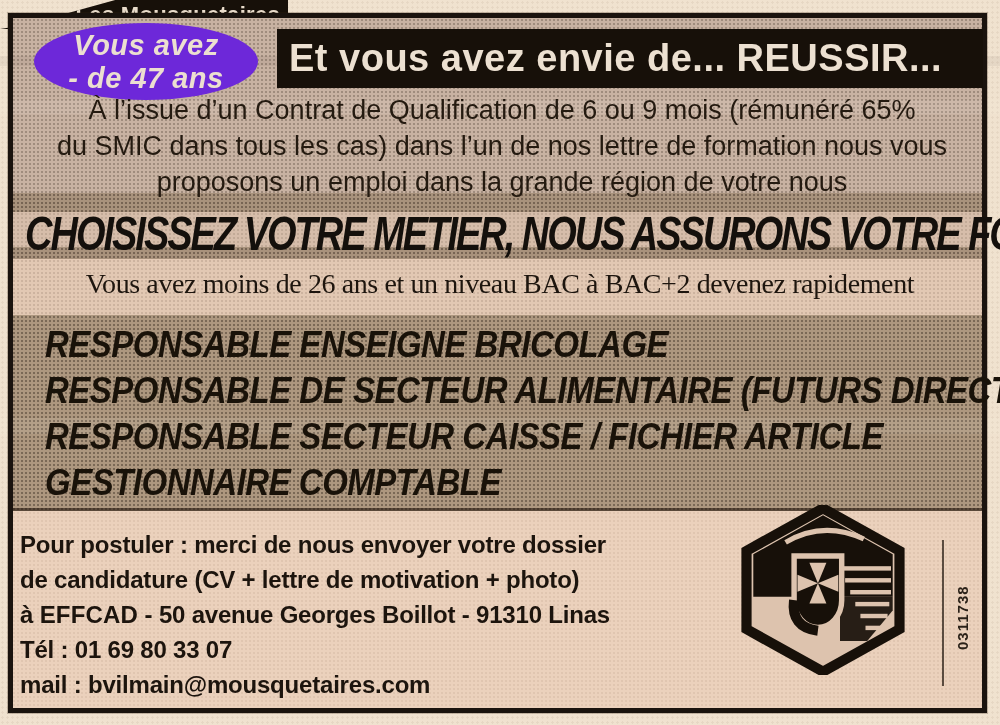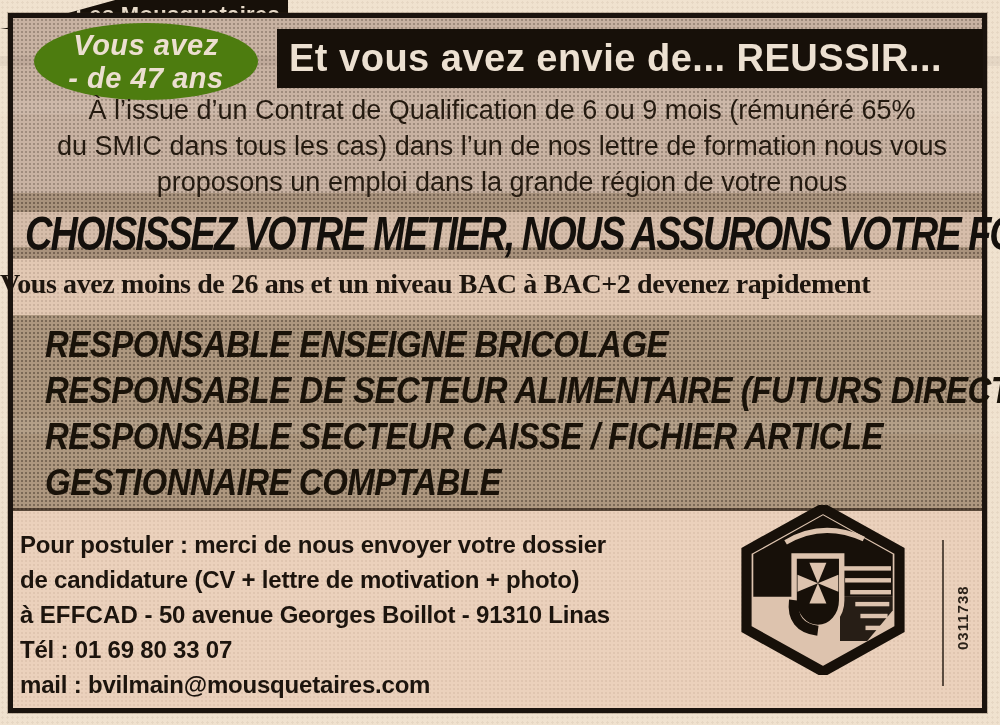--- a/index.html
+++ b/index.html
@@ -17,21 +17,21 @@
   .dots-soft{background-image:radial-gradient(rgba(60,40,25,0.13) 1px,transparent 1.4px);background-size:4px 4px;}
   .dots-faint{background-image:radial-gradient(rgba(90,60,40,0.08) 1px,transparent 1.3px);background-size:4px 4px;}
 
   #frame-border{position:absolute;left:8px;top:13px;width:969px;height:690px;
     border:5px solid #1a130e;z-index:4;pointer-events:none;
     box-shadow:0 0 0 1px rgba(50,35,20,0.25);}
 
   .content{position:absolute;z-index:6;}
 
   
-  #age-badge{left:34px;top:23px;width:224px;height:77px;background:#4d7c0f;
+  #age-badge{left:34px;top:23px;width:224px;height:77px;background:#6d28d9;
     border-radius:50%;display:flex;flex-direction:column;align-items:center;
     justify-content:center;color:#ecdfd0;font-weight:bold;font-style:italic;
     font-size:29px;line-height:33px;letter-spacing:0.5px;}
 
   
   #top-banner{left:277px;top:29px;width:706px;height:59px;background:#171009;
     display:flex;align-items:center;color:#ece0d1;font-weight:bold;
     font-size:38px;padding-left:12px;box-sizing:border-box;
     letter-spacing:0.5px;}
 
@@ -39,22 +39,22 @@
   #intro{left:52px;top:92px;width:900px;text-align:center;
     font-family:Liberation Sans, sans-serif;font-size:27px;line-height:36px;
     color:#241a10;}
 
   
   #headline{left:25px;top:207px;width:955px;height:48px;overflow:visible;white-space:nowrap;}
   #headline span{display:inline-block;transform:scale(1,1.27);transform-origin:left top;
     font-weight:bold;font-style:italic;font-size:38px;letter-spacing:-2px;
     color:#14100c;}
 
-  #subheadline{left:0;top:268px;width:976px;text-align:left;
-    font-family:"Liberation Serif",serif;font-weight:bold;font-size:28px;
+  #subheadline{left:12px;top:268px;width:976px;text-align:center;
+    font-family:"Liberation Serif",serif;font-weight:normal;font-size:28px;
     letter-spacing:-0.4px;color:#1d150e;}
 
   
   #jobs{left:21px;top:325px;width:960px;}
   .job{height:46px;white-space:nowrap;margin-left:24px;}
   .job span{display:inline-block;transform:scale(1,1.14);transform-origin:left center;
     font-weight:bold;font-style:italic;font-size:33px;letter-spacing:-0.5px;
     color:#191209;}
 
   

